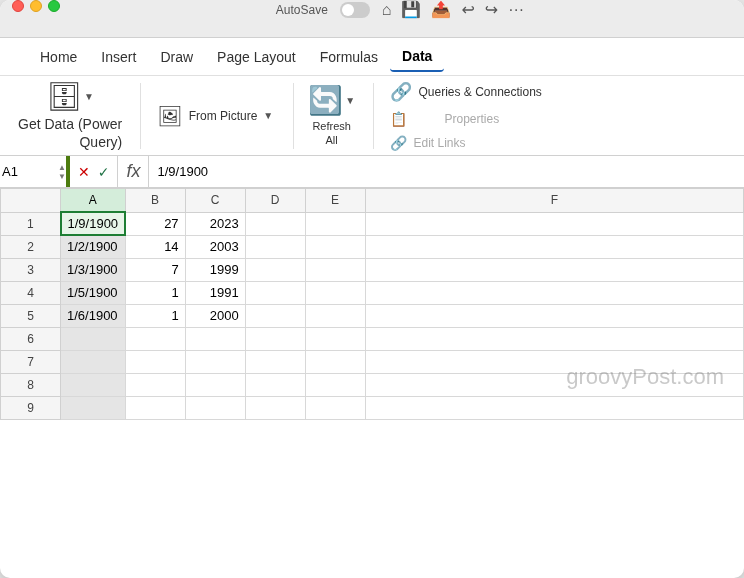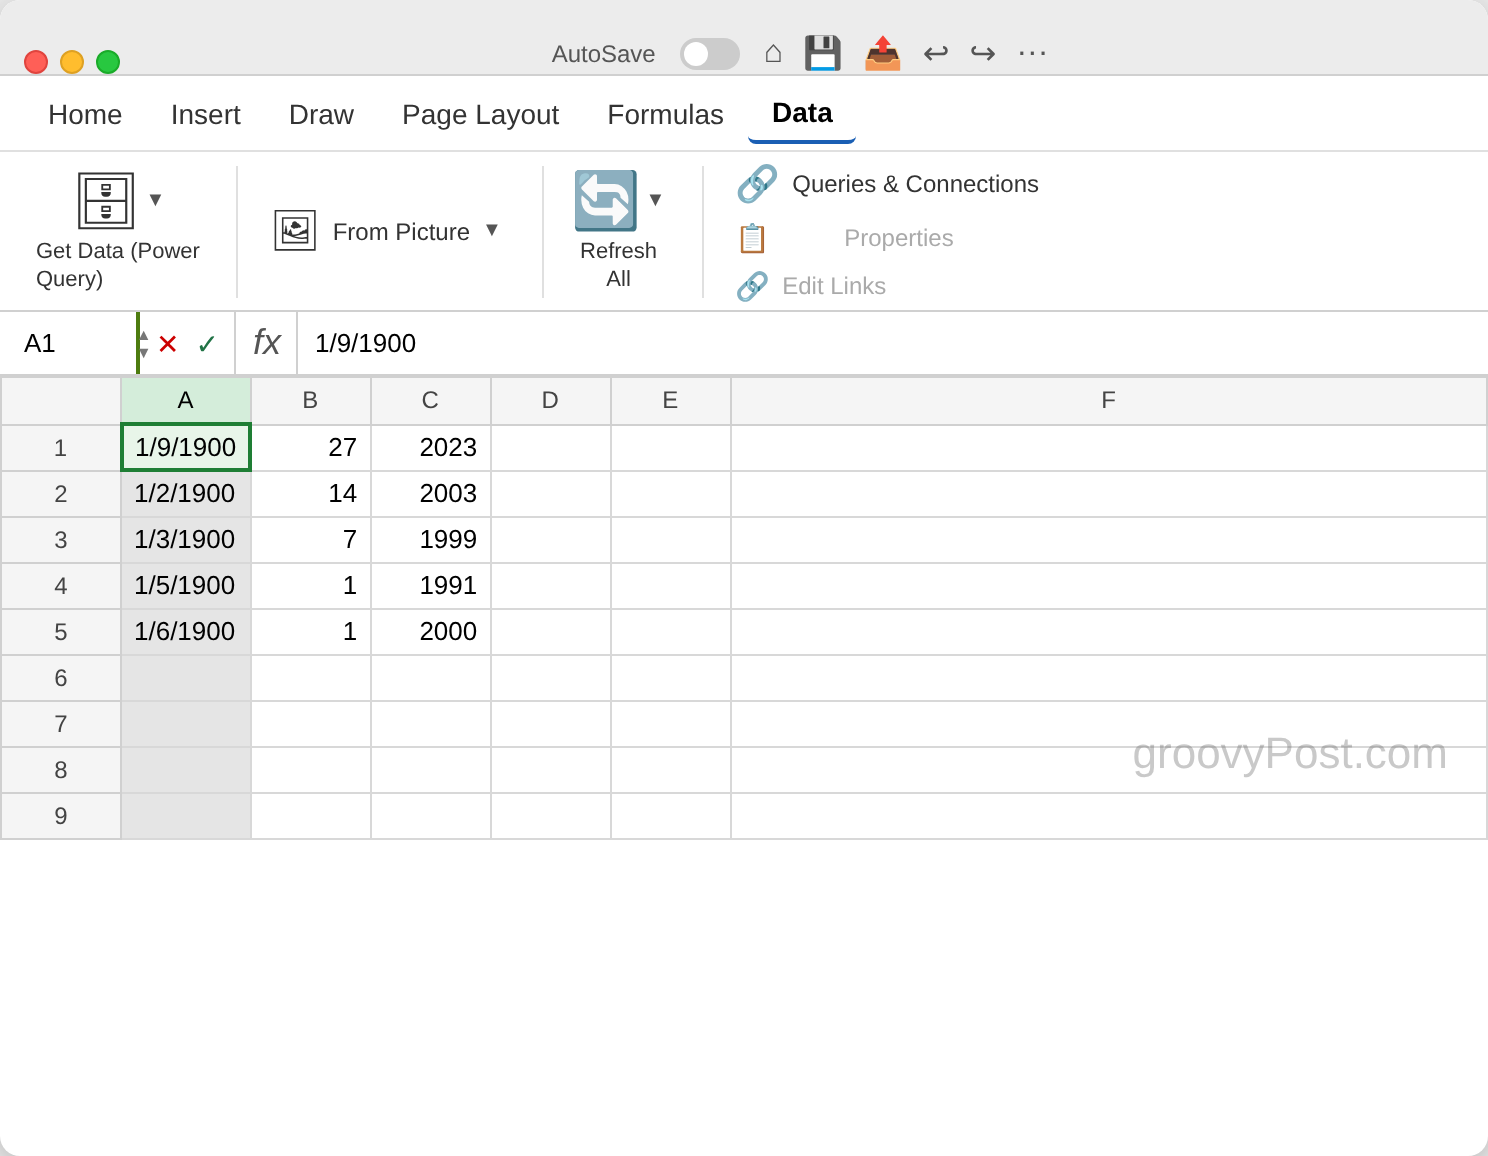--- a/index.html
+++ b/index.html
@@ -20,21 +20,21 @@
       box-shadow: 0 4px 20px rgba(0,0,0,0.3);
       display: flex;
       flex-direction: column;
     }
 
     
     .title-bar {
       background: #ececec;
       height: 38px;
       display: flex;
-      align-items: flex-end;
+      align-items: flex-start;
       padding: 0 12px;
       gap: 8px;
       border-bottom: 1px solid #d0d0d0;
       flex-shrink: 0;
     }
 
     .traffic-lights {
       display: flex;
       gap: 6px;
       align-items: center;
@@ -94,21 +94,21 @@
       color: #555;
       cursor: pointer;
     }
 
     
     .menu-bar {
       background: #ffffff;
       height: 38px;
       display: flex;
       align-items: center;
-      padding: 0 12px;
+      padding: 0 28px;
       border-bottom: 1px solid #e0e0e0;
       flex-shrink: 0;
     }
 
     .menu-item {
       padding: 6px 12px;
       font-size: 14px;
       color: #333;
       cursor: pointer;
       border-radius: 4px;
@@ -209,22 +209,22 @@
       background: #ffffff;
       height: 32px;
       display: flex;
       align-items: center;
       border-bottom: 1px solid #d0d0d0;
       flex-shrink: 0;
     }
 
     .cell-ref {
       width: 70px;
-      border-right: 2px solid #4d7c0f;
-      padding: 0 12px;
+      border-right: 4px solid #4d7c0f;
+      padding: 0 2px;
       font-size: 13px;
       display: flex;
       align-items: center;
       justify-content: space-between;
       height: 100%;
       gap: 40px;
     }
 
     .formula-actions {
       display: flex;
@@ -369,21 +369,21 @@
   </div>
 
   <div class="ribbon">
 
     <div class="ribbon-group">
       <div class="ribbon-btn large">
         <div class="get-data-icon-row">
           <span style="font-size:28px;">🗄</span>
           <span class="chevron">▼</span>
         </div>
-        <span style="font-size:11px; text-align:left; line-height:1.3;">Get Data (Power<br>Query)</span>
+        <span style="font-size:14px; text-align:right; line-height:1.3;">Get Data (Power<br>Query)</span>
       </div>
     </div>
 
     <div class="ribbon-group">
       <div class="ribbon-btn-small">
         <span style="font-size:20px;">🖼</span>
         <span>From Picture</span>
         <span class="chevron">▼</span>
       </div>
     </div>

